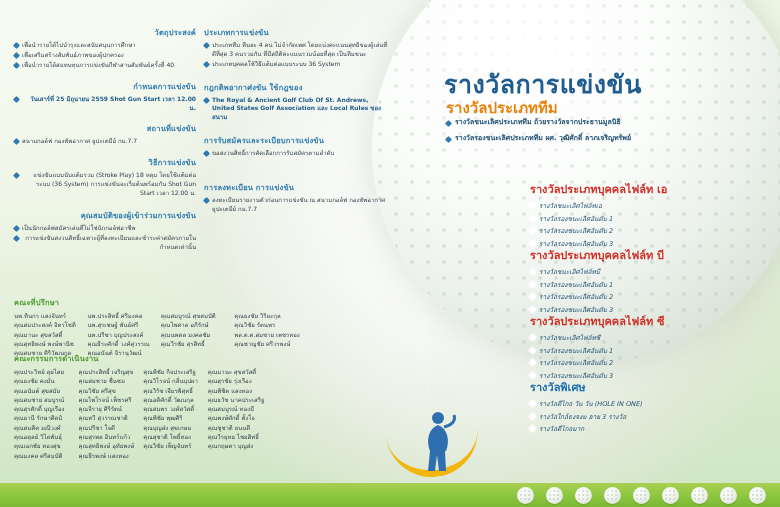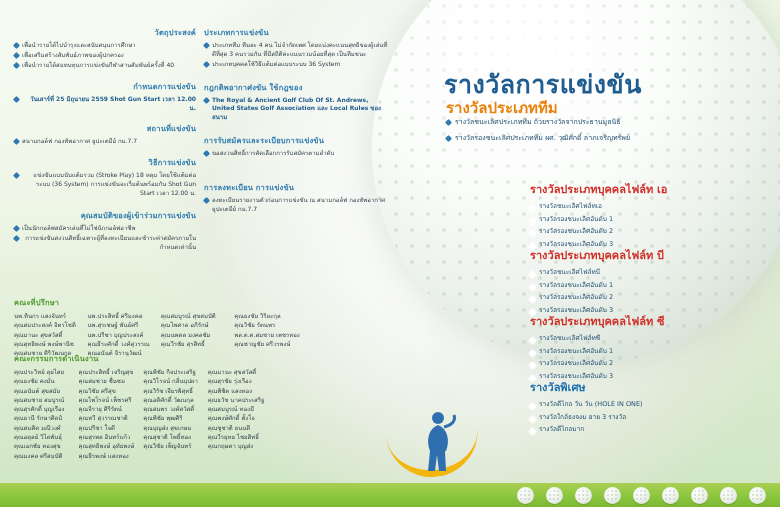--- a/index.html
+++ b/index.html
@@ -75,27 +75,27 @@
   
   .headline{
     position:absolute;left:444px;top:64px;
     font-size:25px;font-weight:bold;color:#1f5c90;letter-spacing:.5px;
     text-shadow:0 1px 0 rgba(255,255,255,.9);
   }
   .sub-h{
     position:absolute;left:446px;top:96px;color:#e8820c;font-weight:bold;font-size:15px;
   }
   .right-list{position:absolute;left:446px;top:112px;width:320px;}
-  .r-item{display:flex;gap:4px;align-items:flex-start;margin:6px 0;}
+  .r-item{display:flex;gap:4px;align-items:center;margin:6px 0;font-weight:bold;}
   .r-txt{font-size:7px;color:#1f4e72;line-height:1.4;}
   .group{position:absolute;left:530px;width:230px;}
   .g-title{font-weight:bold;font-size:11px;margin-bottom:3px;}
   .g-title.red{color:#cf2e25;}
   .g-title.blue{color:#1f6fb0;}
-  .g-row{display:flex;gap:4px;align-items:flex-end;margin:2.5px 0;}
+  .g-row{display:flex;gap:4px;align-items:flex-start;margin:2.5px 0;font-style:italic;}
   .g-txt{font-size:6.5px;color:#1f4e72;}
   
   .names{position:absolute;display:grid;}
   .nm{font-size:6px;color:#2d3b46;line-height:1.55;}
   
   .logo{position:absolute;left:388px;bottom:18px;width:92px;height:78px;}
   .logo-text{
     position:absolute;left:392px;bottom:6px;width:84px;text-align:center;
     font-size:8px;font-weight:bold;color:#1f4e72;letter-spacing:.5px;
   }

